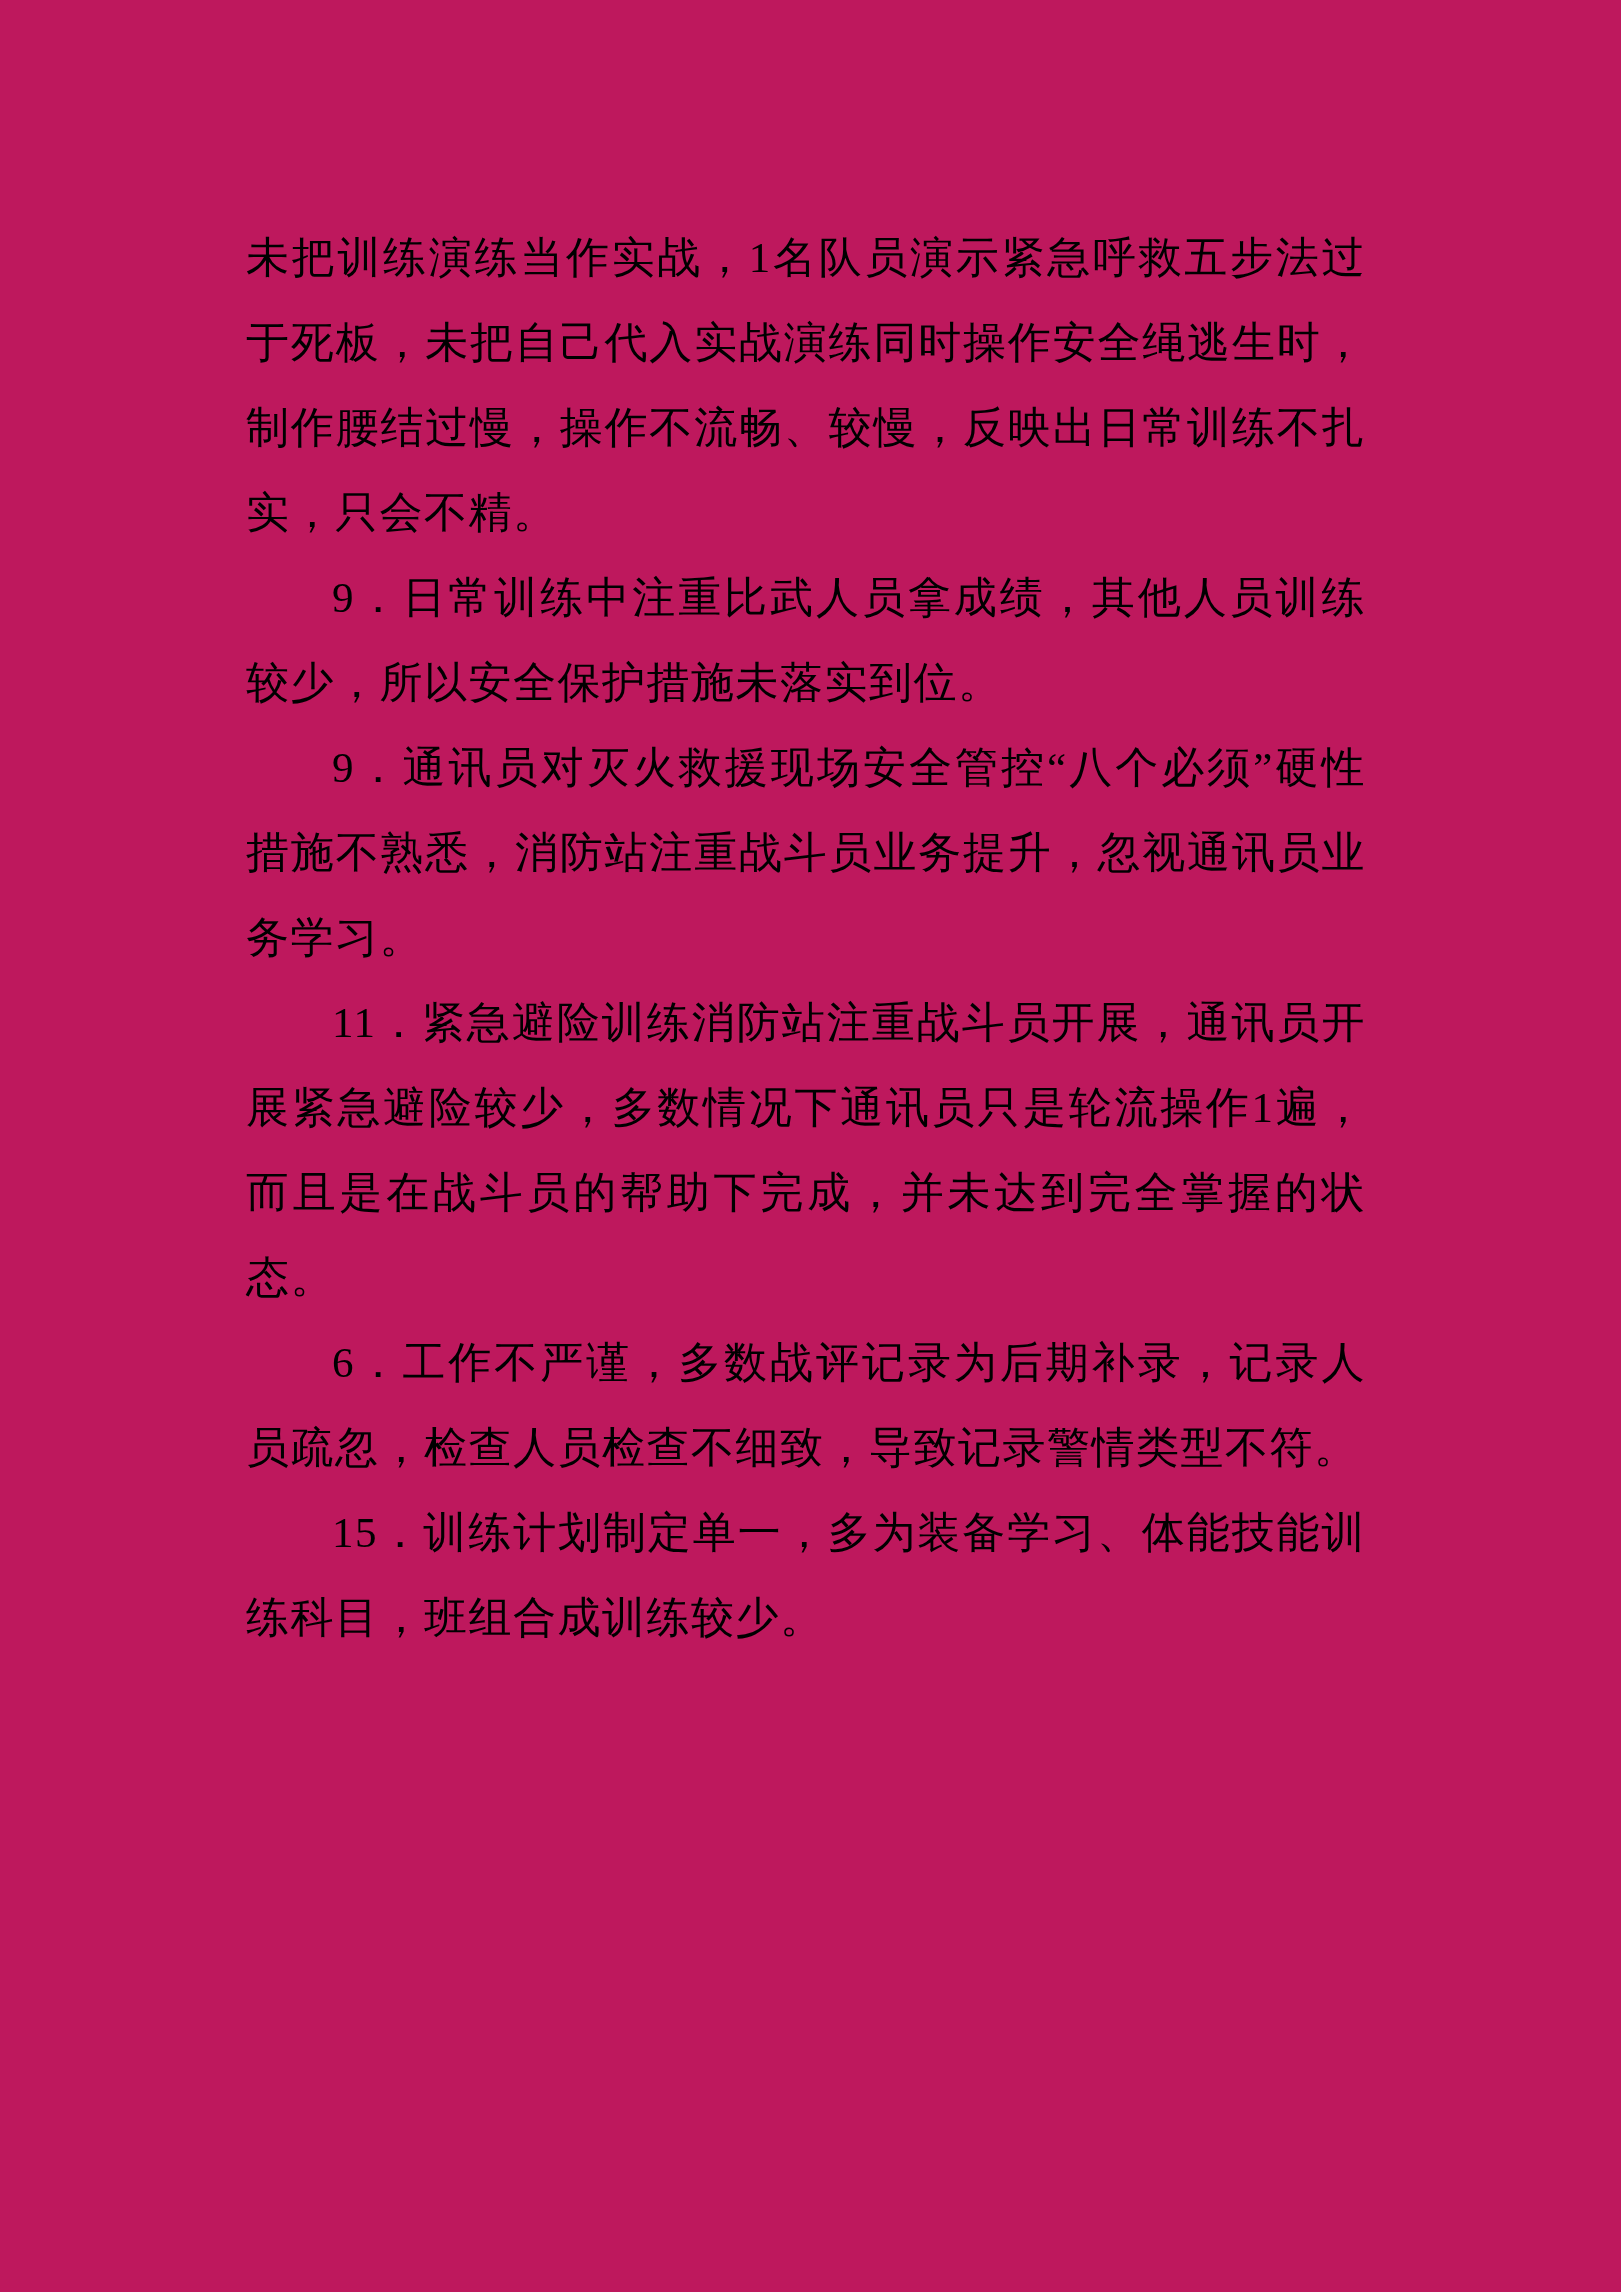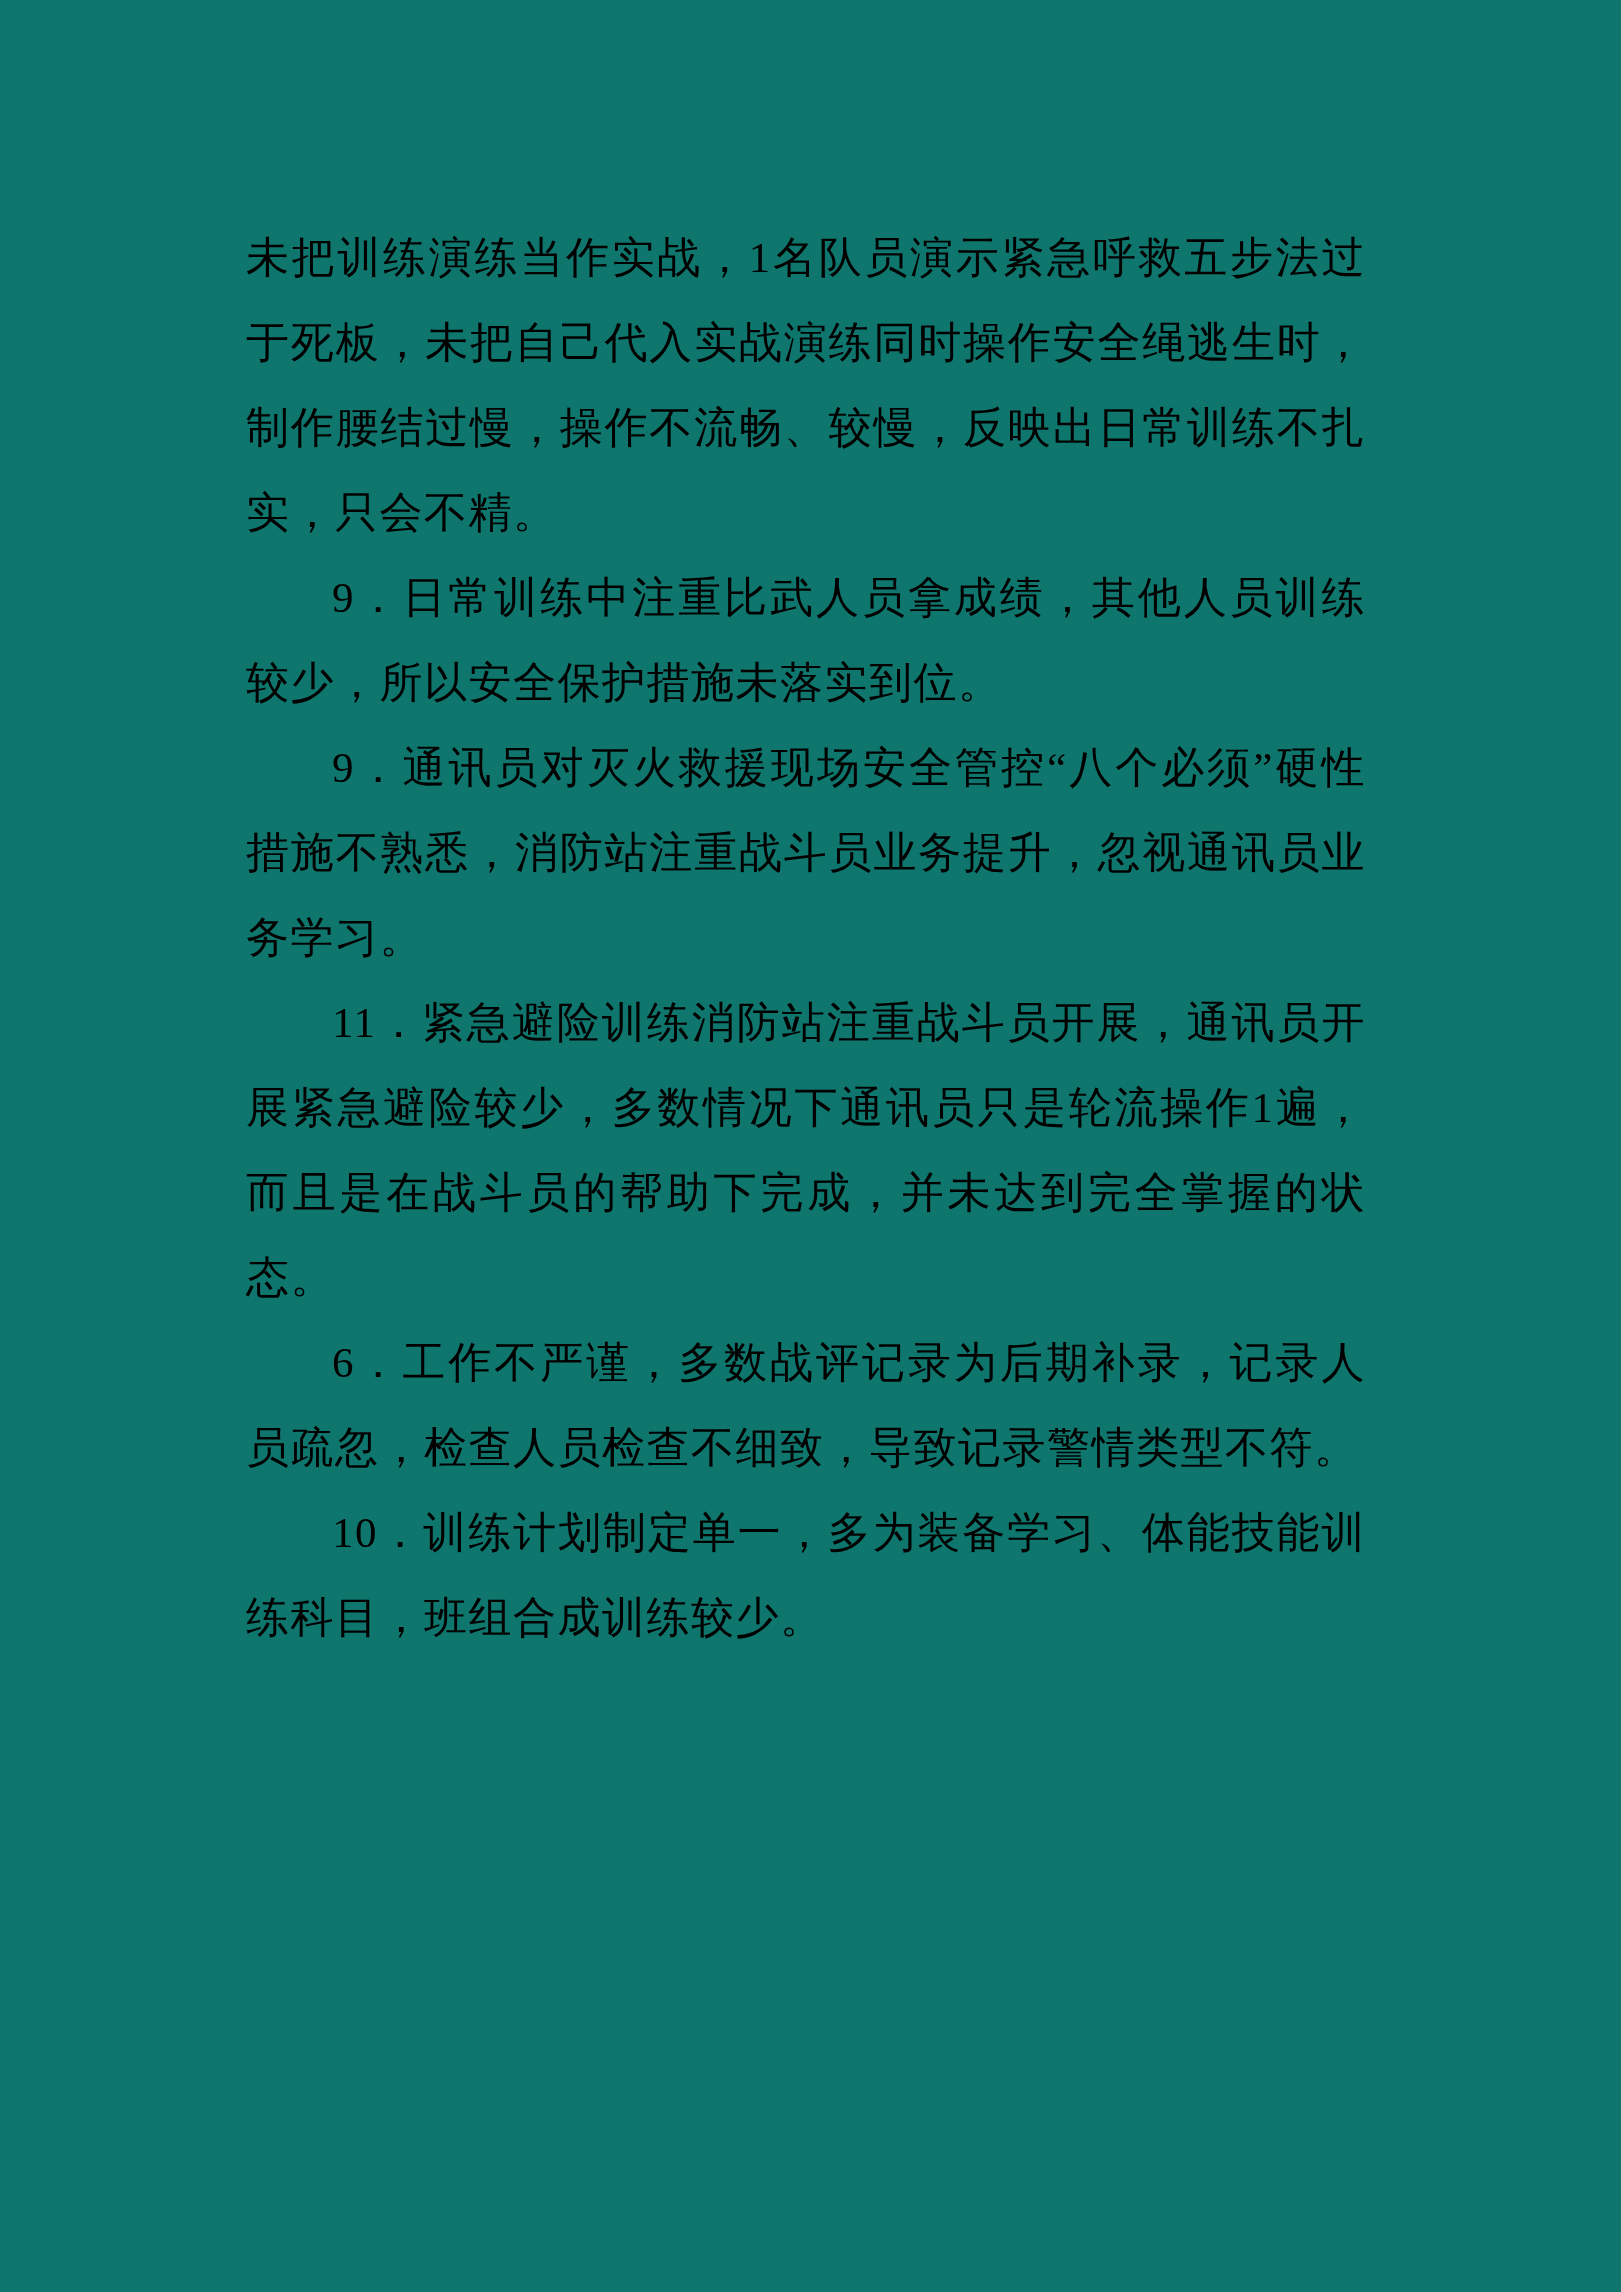--- a/index.html
+++ b/index.html
@@ -4,21 +4,21 @@
 <style>
   html, body {
     margin: 0;
     padding: 0;
     background: #ffffff;
   }
   .page {
     position: relative;
     width: 1621px;
     height: 2293px;
-    background: #0f766e;
+    background: #be185d;
     overflow: hidden;
   }
   .content {
     box-sizing: border-box;
     width: 100%;
     height: 100%;
     padding: 215px 255px 0 246px;
     font-family: "Liberation Serif", "DejaVu Serif", serif;
     font-size: 43px;
     line-height: 85px;
@@ -39,16 +39,16 @@
 </head>
 <body style="background: rgb(255, 255, 255);">
 
 <div class="page">
   <div class="content" style="color: rgb(0, 0, 0);">
       <p class="no-indent">未把训练演练当作实战，1名队员演示紧急呼救五步法过于死板，未把自己代入实战演练同时操作安全绳逃生时，制作腰结过慢，操作不流畅、较慢，反映出日常训练不扎实，只会不精。</p>
       <p>9．日常训练中注重比武人员拿成绩，其他人员训练较少，所以安全保护措施未落实到位。</p>
       <p>9．通讯员对灭火救援现场安全管控“八个必须”硬性措施不熟悉，消防站注重战斗员业务提升，忽视通讯员业务学习。</p>
       <p>11．紧急避险训练消防站注重战斗员开展，通讯员开展紧急避险较少，多数情况下通讯员只是轮流操作1遍，而且是在战斗员的帮助下完成，并未达到完全掌握的状态。</p>
       <p>6．工作不严谨，多数战评记录为后期补录，记录人员疏忽，检查人员检查不细致，导致记录警情类型不符。</p>
-      <p>10．训练计划制定单一，多为装备学习、体能技能训练科目，班组合成训练较少。</p>
+      <p>15．训练计划制定单一，多为装备学习、体能技能训练科目，班组合成训练较少。</p>
     </div>
 </div>
 
 
 </body></html>

